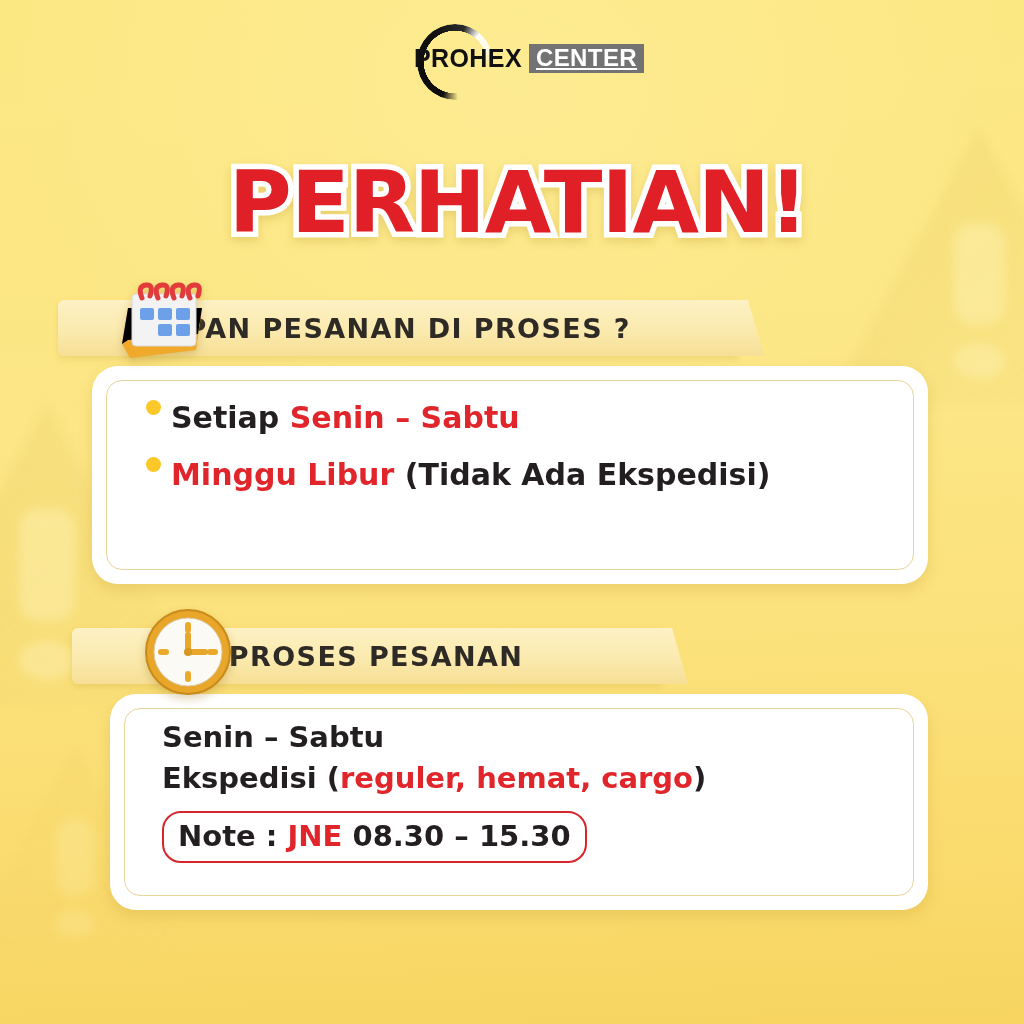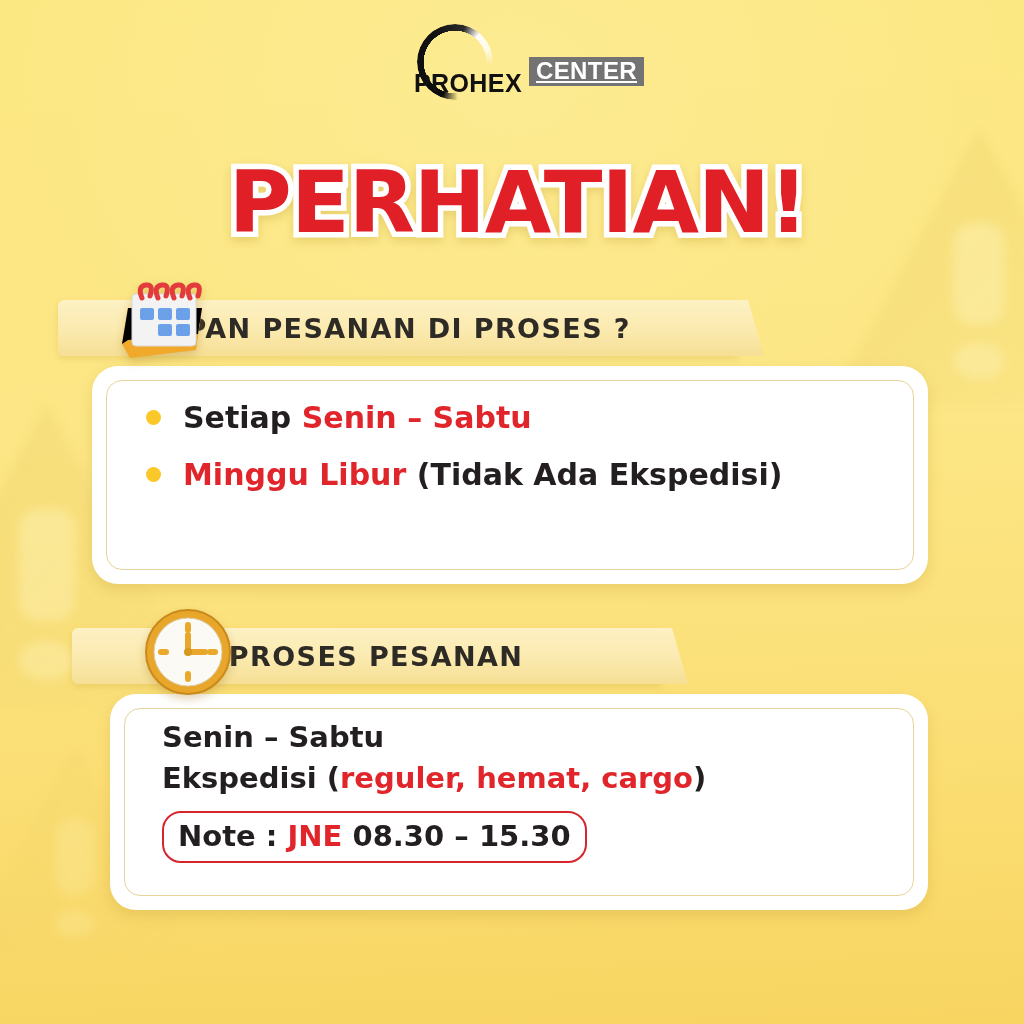--- a/index.html
+++ b/index.html
@@ -62,21 +62,20 @@
             mask:radial-gradient(circle, transparent 0 58%, #000 58.5% 100%);
   }
   .logo-text {
     position:absolute; left:0; top:26px; width:100%;
     display:flex; align-items:center; gap:7px; justify-content:flex-start;
     padding-left:27px;
   }
   .logo-prohex {
     font-size:25px; font-weight:700; letter-spacing:.4px; color:#111;
     font-family:"Liberation Sans", sans-serif;
-    margin-top:25px;
   }
   .logo-center {
     font-size:24px; font-weight:700; letter-spacing:.4px;
     color:#fff; background:#737373; padding:2px 7px 3px 7px; line-height:1;text-decoration:underline;
   }
 
   
   .headline {
     position:absolute; left:12px; right:0; top:152px;
     text-align:center;
@@ -133,21 +132,21 @@
   .card-inner {
     position:absolute; inset:14px;
     border:1.5px solid #E7D49A;
     border-radius:16px;
     pointer-events:none;
   }
   .card-body { position:relative; padding:34px 40px; }
 
   
   .bullet-row {
-    display:flex; align-items:center; gap:22px;
+    display:flex; align-items:flex-start; gap:10px;
     margin:0 0 22px 14px;
   }
   .bullet-row:last-child { margin-bottom:0; }
   .dot { width:15px; height:15px; border-radius:50%; background:#FBC82A; flex:none; }
   .bullet-text {
     font-size:30px; font-weight:700; color:#231F20; white-space:nowrap;
     font-family:"DejaVu Sans", sans-serif;
   }
   .red { color:#E0252B; }
 

